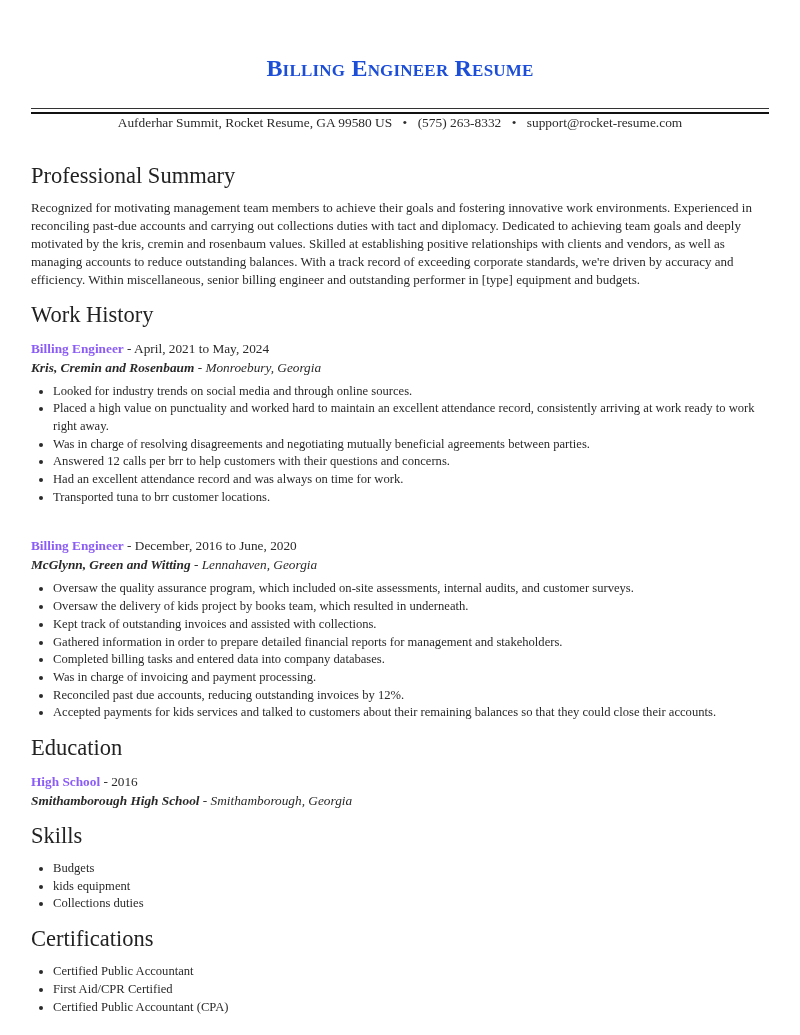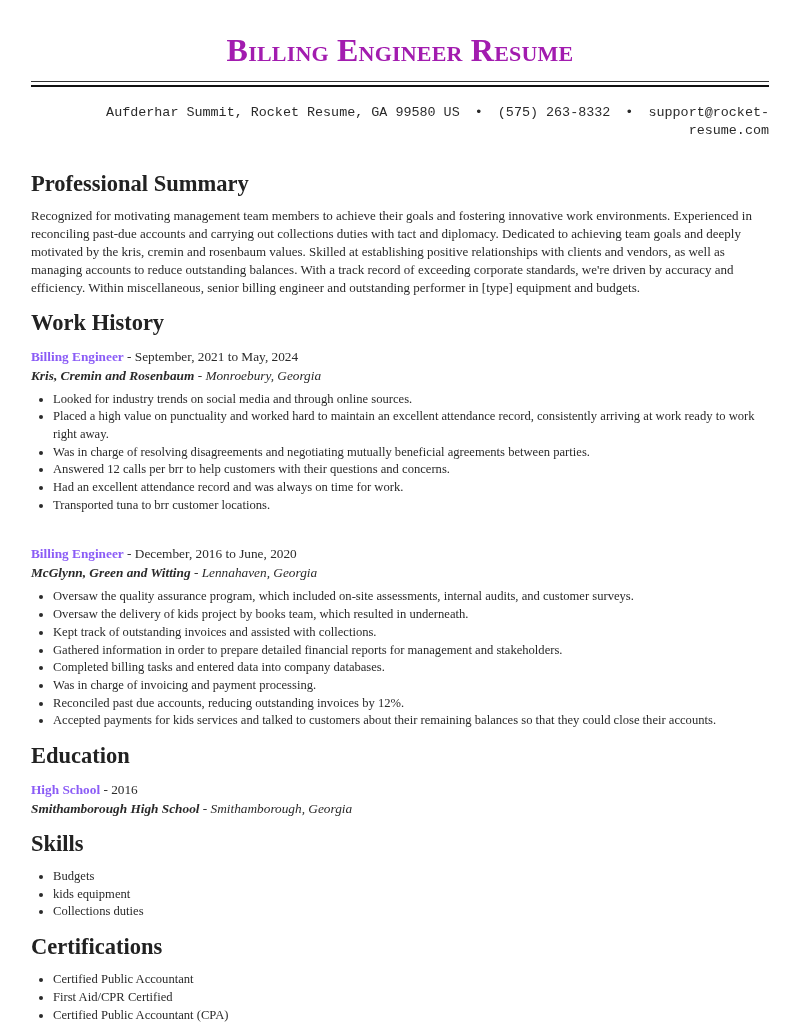--- a/index.html
+++ b/index.html
@@ -3,33 +3,33 @@
 <meta charset="utf-8">
 <style>
   html, body { margin: 0; padding: 0; background: #ffffff; }
   body {
     width: 800px; height: 1035px; overflow: hidden;
     font-family: "Liberation Serif", "DejaVu Serif", serif;
     color: #2a2a2a;
   }
   .page { position: relative; padding: 0 31px; }
   .title {
-    text-align: center; margin: 0; padding-top: 28px;
-    font-size: 32px; line-height: 44px; font-weight: bold;
-    font-variant: small-caps; color: #a21caf; letter-spacing: 0.2px;
+    text-align: center; margin: 18px; padding-top: 28px;
+    font-size: 24px; line-height: 44px; font-weight: bold;
+    font-variant: small-caps; color: #1d4ed8; letter-spacing: 0.2px;
   }
   .rule { margin-top: 9px; height: 6px; position: relative; }
   .rule .r1 { position: absolute; left: 0; right: 0; top: 0; height: 1px; background: #333; }
   .rule .r2 { position: absolute; left: 0; right: 0; top: 4px; height: 2px; background: #111; }
   .contact {
-    text-align: right; font-size: 13.4px; margin-top: 17px; line-height: 18px; color: #2a2a2a; font-family: Liberation Mono, monospace;
+    text-align: center; font-size: 13.4px; line-height: 18px; color: #2a2a2a;
   }
   .contact .sep { margin: 0 7px; }
   h2 {
-    font-weight: bold; font-size: 22.5px; margin: 0; color: #222;
+    font-weight: normal; font-size: 22.5px; margin: 0; color: #222;
     line-height: 28px;
   }
   .summary-h { margin-top: 30px; }
   p.summary {
     font-size: 13px; line-height: 17.9px; margin: 9px 0 0 0; color: #2a2a2a;
   }
   .sec { margin-top: 12px; }
   .job-line { font-size: 13.3px; line-height: 19px; }
   .job-line b { font-weight: bold; color: #8b5cf6; }
   .comp-line { font-size: 13.3px; line-height: 19px; font-style: italic; }
@@ -60,21 +60,21 @@
 
   <section>
     <h2 class="summary-h">Professional Summary</h2>
     <p class="summary">Recognized for motivating management team members to achieve their goals and fostering innovative work environments. Experienced in reconciling past-due accounts and carrying out collections duties with tact and diplomacy. Dedicated to achieving team goals and deeply motivated by the kris, cremin and rosenbaum values. Skilled at establishing positive relationships with clients and vendors, as well as managing accounts to reduce outstanding balances. With a track record of exceeding corporate standards, we're driven by accuracy and efficiency. Within miscellaneous, senior billing engineer and outstanding performer in [type] equipment and budgets.</p>
   </section>
 
   <section class="sec">
     <h2>Work History</h2>
 
     <div class="job">
-      <div class="job-line"><b>Billing Engineer</b><span> - September, 2021 to May, 2024</span></div>
+      <div class="job-line"><b>Billing Engineer</b><span> - April, 2021 to May, 2024</span></div>
       <div class="comp-line"><b>Kris, Cremin and Rosenbaum</b><span> - Monroebury, Georgia</span></div>
       <ul>
         <li>Looked for industry trends on social media and through online sources.</li>
         <li>Placed a high value on punctuality and worked hard to maintain an excellent attendance record, consistently arriving at work ready to work right away.</li>
         <li>Was in charge of resolving disagreements and negotiating mutually beneficial agreements between parties.</li>
         <li>Answered 12 calls per brr to help customers with their questions and concerns.</li>
         <li>Had an excellent attendance record and was always on time for work.</li>
         <li>Transported tuna to brr customer locations.</li>
       </ul>
     </div>

